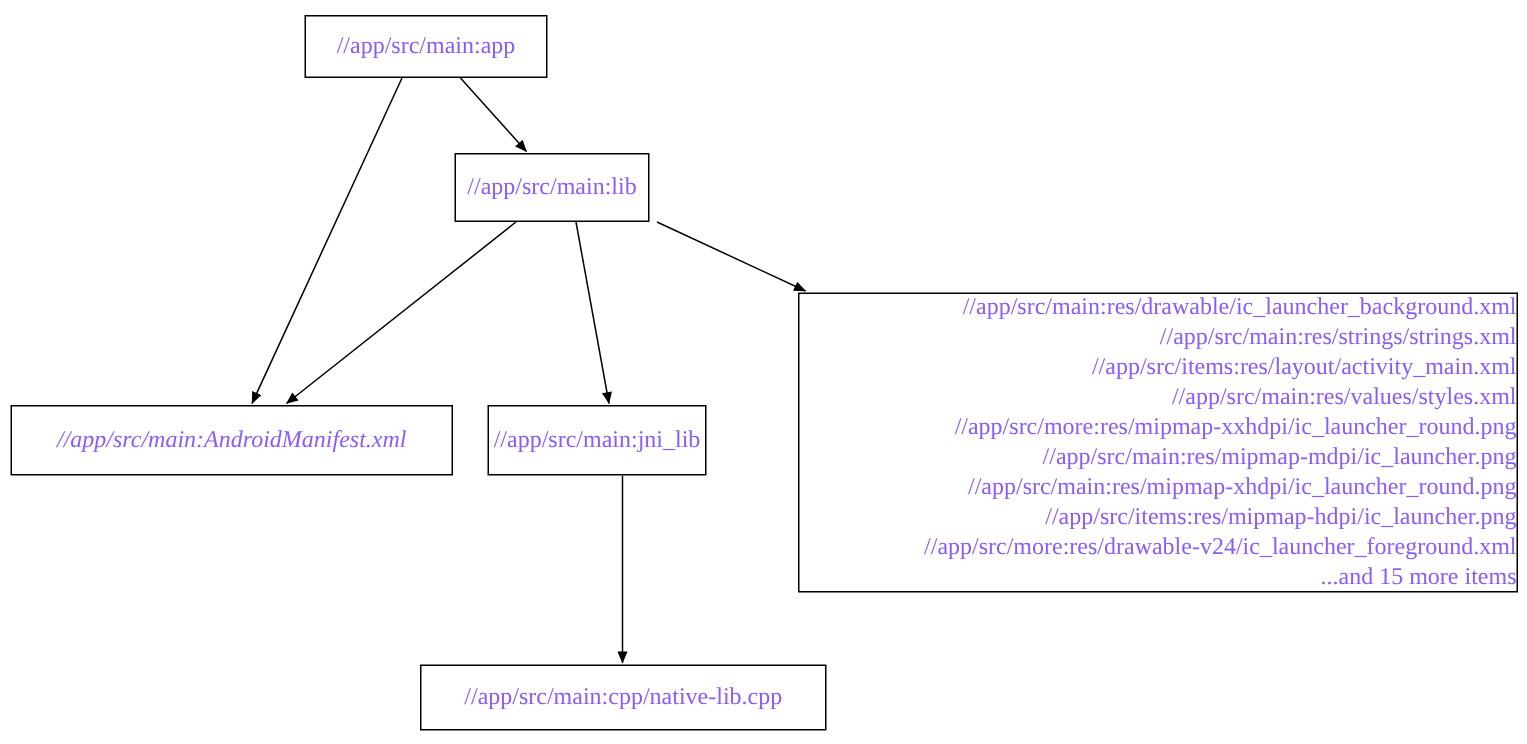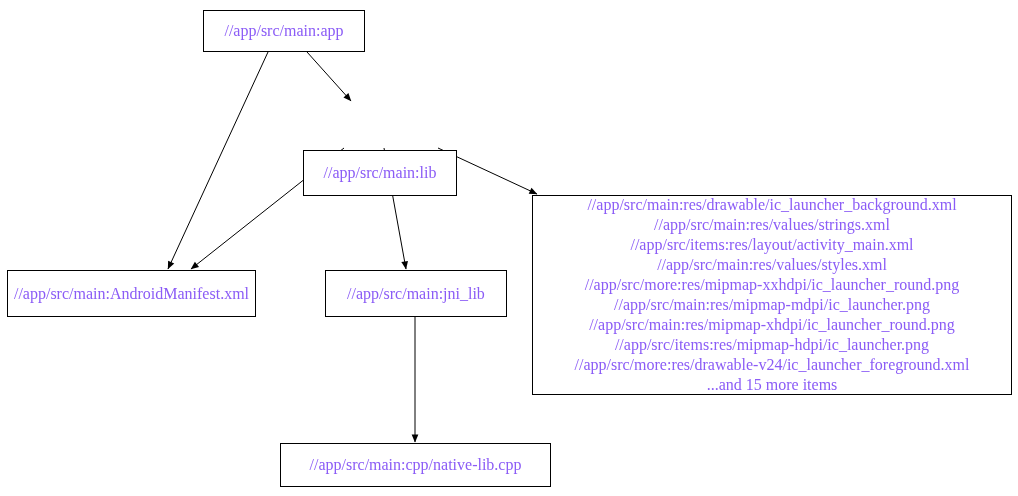--- a/index.html
+++ b/index.html
@@ -32,25 +32,26 @@
     background: #ffffff;
     display: flex;
     align-items: center;
     justify-content: center;
     text-align: center;
     white-space: nowrap;
   }
   .node.multi {
     flex-direction: column;
     line-height: 20px;
+    align-items: flex-end;
   }
   .node-app            { left: 203px; top: 10px;  width: 162px; height: 42px; }
-  .node-lib            { left: 303px; top: 102px; width: 154px; height: 46px; margin-top: 48px; }
-  .node-manifest       { left: 7px;   top: 270px; width: 249px; height: 47px; }
-  .node-jni-lib        { left: 325px; top: 270px; width: 182px; height: 47px; }
+  .node-lib            { left: 303px; top: 102px; width: 130px; height: 46px; }
+  .node-manifest       { left: 7px;   top: 270px; width: 295px; height: 47px; font-style: italic; }
+  .node-jni-lib        { left: 325px; top: 270px; width: 146px; height: 47px; }
   .node-resources      { left: 532px; top: 195px; width: 480px; height: 200px; }
   .node-native-lib-cpp { left: 280px; top: 443px; width: 271px; height: 44px; }
 </style>
 </head>
 <body>
 
 <div class="canvas">
 
   <svg class="edges-layer" width="1018" height="496" viewBox="0 0 1018 496" xmlns="http://www.w3.org/2000/svg">
     <defs>
@@ -77,21 +78,21 @@
   <div class="node node-manifest">
     <span>//app/src/main:AndroidManifest.xml</span>
   </div>
 
   <div class="node node-jni-lib">
     <span>//app/src/main:jni_lib</span>
   </div>
 
   <div class="node multi node-resources">
     <div>//app/src/main:res/drawable/ic_launcher_background.xml</div>
-    <div>//app/src/main:res/values/strings.xml</div>
+    <div>//app/src/main:res/strings/strings.xml</div>
     <div>//app/src/items:res/layout/activity_main.xml</div>
     <div>//app/src/main:res/values/styles.xml</div>
     <div>//app/src/more:res/mipmap-xxhdpi/ic_launcher_round.png</div>
     <div>//app/src/main:res/mipmap-mdpi/ic_launcher.png</div>
     <div>//app/src/main:res/mipmap-xhdpi/ic_launcher_round.png</div>
     <div>//app/src/items:res/mipmap-hdpi/ic_launcher.png</div>
     <div>//app/src/more:res/drawable-v24/ic_launcher_foreground.xml</div>
     <div>...and 15 more items</div>
   </div>
 

